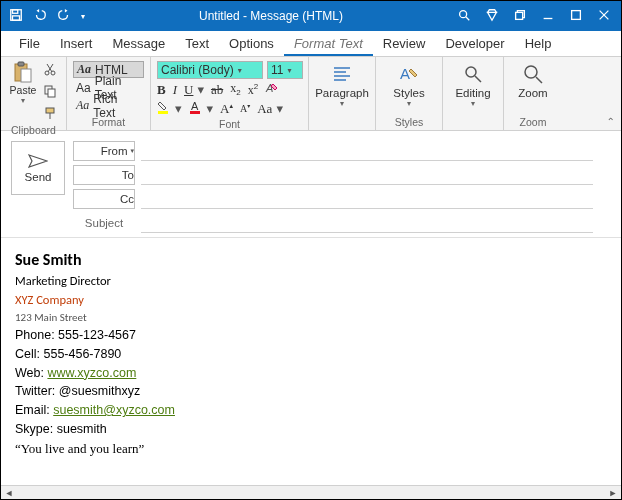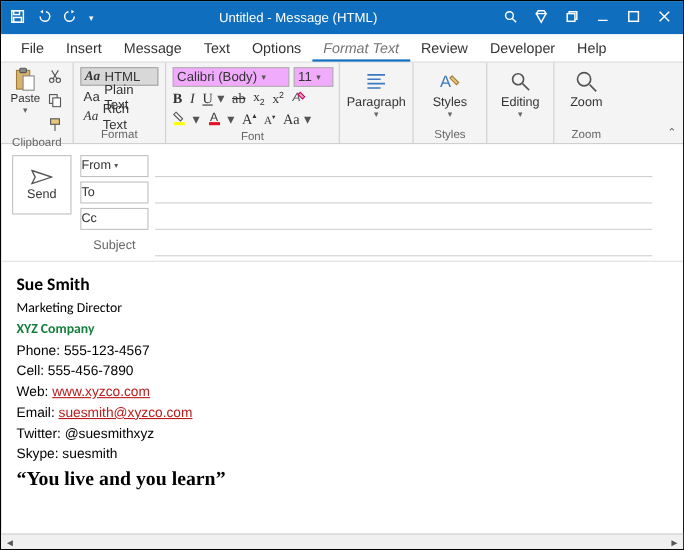--- a/index.html
+++ b/index.html
@@ -29,21 +29,21 @@
 .clip-side svg{width:14px;height:14px;}
 
 .fmt-body{display:flex;flex-direction:column;gap:1px;padding-top:2px;}
 .fmt-row{height:17px;display:flex;align-items:center;font-size:12px;color:#333;padding:0 3px;}
 .fmt-row.sel{background:#d8d8d8;border:1px solid #a6a6a6;}
 .fmt-row .pre{font-style:italic;font-family:"Times New Roman",serif;margin-right:4px;}
 .fmt-row .prei{font-style:italic;font-family:"Times New Roman",serif;margin-right:4px;font-weight:bold;}
 
 .font-body{display:flex;flex-direction:column;gap:2px;padding-top:2px;}
 .font-top{display:flex;gap:4px;}
-.combo{height:18px;background:#f0abfc;border:1px solid #b0b0b0;display:flex;align-items:center;padding:0 3px;font-size:12px;}
+.combo{height:18px;background:#5eead4;border:1px solid #b0b0b0;display:flex;align-items:center;padding:0 3px;font-size:12px;}
 .combo .dd{margin-left:4px;font-size:8px;color:#555;}
 .font-row{display:flex;gap:7px;align-items:center;height:17px;}
 .font-row span{font-size:13px;font-family:"Times New Roman",serif;}
 .font-row .b{font-weight:bold;}
 .font-row .i{font-style:italic;}
 .font-row .u{text-decoration:underline;}
 .font-row .s{text-decoration:line-through;}
 .font-row .sub{font-size:12px;}
 .font-row sub,.font-row sup{font-size:8px;}
 .font-row svg{width:14px;height:14px;}
@@ -55,33 +55,33 @@
 .bigbtn .drop{font-size:8px;color:#666;}
 
 .collapse{position:absolute;right:6px;bottom:3px;font-size:10px;color:#666;}
 
 .compose{padding:10px 10px 4px;display:flex;gap:8px;border-bottom:1px solid #e0e0e0;}
 .sendbox{width:54px;height:54px;border:1px solid #c0c0c0;display:flex;flex-direction:column;align-items:center;justify-content:center;gap:3px;}
 .sendbox svg{width:20px;height:14px;}
 .sendbox .cap{font-size:11.5px;}
 .addr{display:flex;flex-direction:column;gap:4px;}
 .addr-row{display:flex;gap:6px;align-items:center;}
-.addr-btn{width:62px;height:20px;border:1px solid #c0c0c0;background:#fff;font-size:11.5px;display:flex;align-items:center;justify-content:flex-start;gap:3px;}
+.addr-btn{width:62px;height:20px;border:1px solid #c0c0c0;background:#fff;font-size:11.5px;display:flex;align-items:center;justify-content:flex-end;gap:3px;}
 .addr-btn .dd{font-size:7px;color:#555;}
 .addr-field{width:452px;height:20px;border-bottom:1px solid #d0d0d0;}
 .subj-row{display:flex;gap:6px;align-items:center;}
 .subj-label{width:62px;text-align:center;font-size:11.5px;color:#666;}
 
 .mailbody{padding:10px 14px;font-size:12.5px;line-height:1.5;color:#000;height:250px;overflow:hidden;}
 .mailbody .name{font-family:Calibri,Arial,sans-serif;font-size:16px;font-weight:bold;}
 .mailbody .title{font-family:Calibri,Arial,sans-serif;}
-.mailbody .company{font-family:Calibri,Arial,sans-serif;color:#15803d;font-weight:bold;}
+.mailbody .company{font-family:Calibri,Arial,sans-serif;color:#c2410c;font-weight:normal;}
 .mailbody .small{font-family:Calibri,Arial,sans-serif;font-size:11px;color:#555;}
-.mailbody a{color:#b91c1c;}
-.mailbody .motto{font-family:"Brush Script MT","Segoe Script",cursive;font-size:18px;font-weight:bold;}
+.mailbody a{color:#4d7c0f;}
+.mailbody .motto{font-family:"Brush Script MT","Segoe Script",cursive;font-size:13px;}
 
 .hscroll{position:absolute;bottom:1px;left:1px;right:1px;height:14px;background:#f0f0f0;border-top:1px solid #d0d0d0;display:flex;align-items:center;justify-content:space-between;padding:0 2px;}
 .hscroll .arr{width:12px;height:12px;display:flex;align-items:center;justify-content:center;font-size:9px;color:#555;}
 </style>
 </head>
 <body>
 
 <div class="titlebar">
   <div class="qat">
     <span><svg viewBox="0 0 16 16">
@@ -328,25 +328,26 @@
       <div class="subj-label">Subject</div>
       <div class="addr-field"></div>
     </div>
   </div>
 </div>
 
 <div class="mailbody">
   <div class="name">Sue Smith</div>
   <div class="title">Marketing Director</div>
   <div class="company">XYZ Company</div>
+  <div class="small">123 Main Street</div>
   <div>Phone: 555-123-4567</div>
   <div>Cell: 555-456-7890</div>
   <div><span>Web: </span><a href="#">www.xyzco.com</a></div>
+  <div>Twitter: @suesmithxyz</div>
   <div><span>Email: </span><a href="#">suesmith@xyzco.com</a></div>
-  <div>Twitter: @suesmithxyz</div>
   <div>Skype: suesmith</div>
   <div class="motto">“You live and you learn”</div>
 </div>
 
 <div class="hscroll">
   <div class="arr">◄</div>
   <div class="arr">►</div>
 </div>
 
 </body></html>

